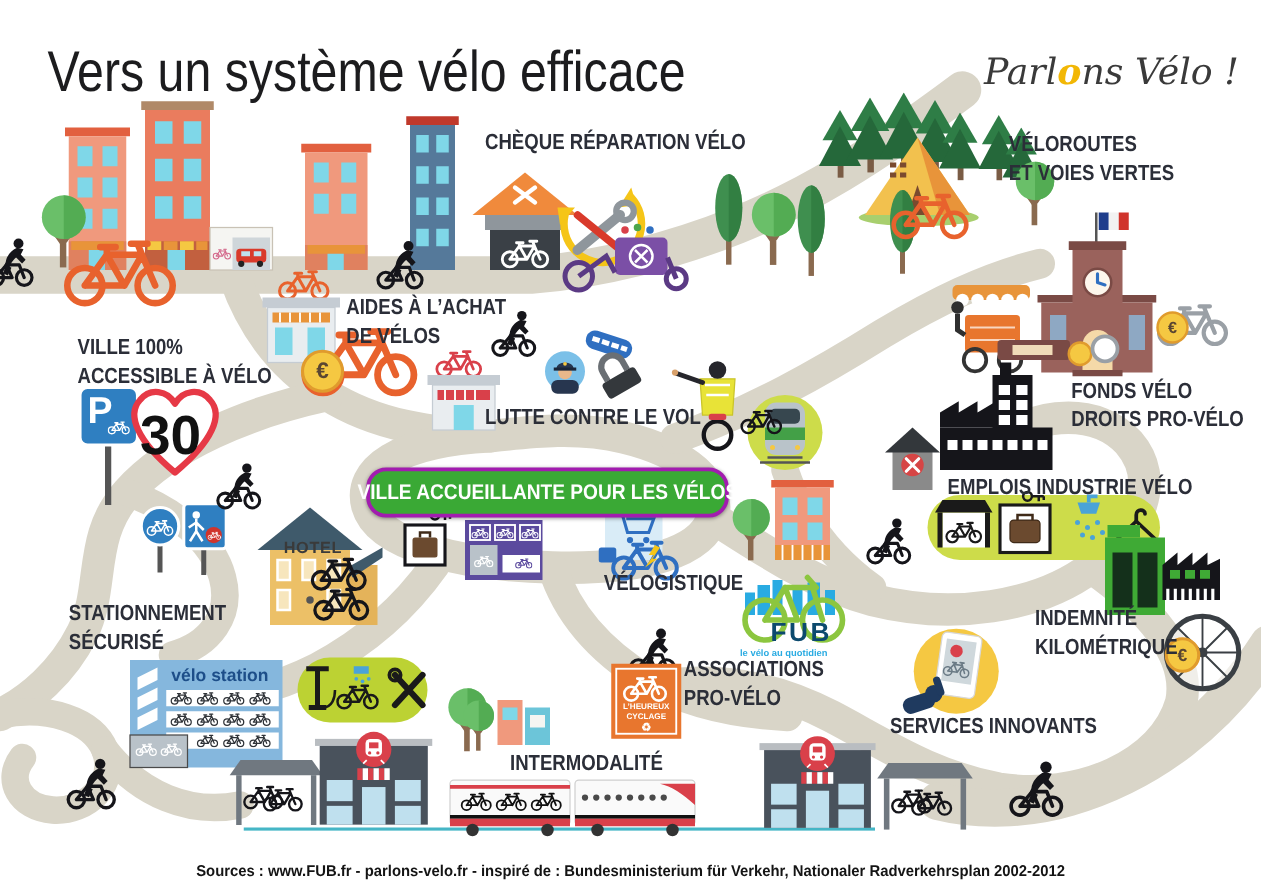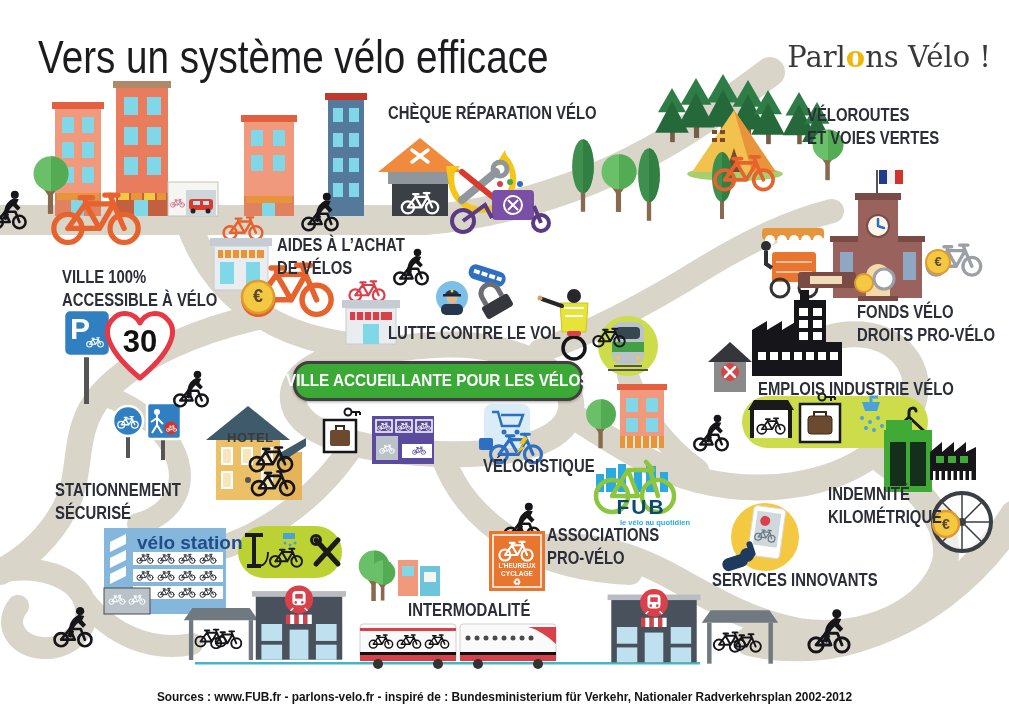--- a/index.html
+++ b/index.html
@@ -3,25 +3,25 @@
 <meta charset="utf-8">
 <style>
   html,body{margin:0;padding:0;background:#fff;}
   #canvas{position:relative;width:1009px;height:713px;background:#fff;overflow:hidden;
           font-family:"Liberation Sans",sans-serif;border-radius:17px;}
   .label{position:absolute;font-weight:700;font-size:17.5px;line-height:1.3;color:#2b2e38;
          transform:scaleX(.85);transform-origin:left top;white-space:nowrap;}
   .label span{display:block;}
   #title{position:absolute;left:38px;top:30px;font-size:46px;font-weight:500;color:#1c1c1e;
          transform:scaleX(.84);transform-origin:left top;white-space:nowrap;}
-  #logo{position:absolute;right:18px;top:40px;font-family:"DejaVu Serif",serif;
+  #logo{position:absolute;right:18px;top:40px;font-family:"DejaVu Serif",serif;font-style:italic;
         font-size:29px;color:#3a3a3a;white-space:nowrap;}
   #logo .yo{color:#f2b705;font-weight:700;}
-  #banner{position:absolute;left:293px;top:361px;width:284px;height:34px;background:#3aa935;
-          border:3px solid #404040;border-radius:16px;box-shadow:0 1px 3px rgba(0,0,0,.35);
+  #banner{position:absolute;left:293px;top:374px;width:284px;height:34px;background:#3aa935;
+          border:3px solid #a21caf;border-radius:16px;box-shadow:0 1px 3px rgba(0,0,0,.35);
           display:flex;align-items:center;justify-content:center;}
   #banner div{color:#fff;font-weight:700;font-size:17px;transform:scaleX(.9);white-space:nowrap;}
   .ov{position:absolute;font-weight:700;}
   #footer{position:absolute;left:0;right:0;top:690px;text-align:center;font-size:12.5px;
           font-weight:700;color:#141414;transform:scaleX(.95);}
   svg{position:absolute;left:0;top:0;}
 </style>
 </head>
 <body>
 
@@ -667,27 +667,27 @@
   <span>PRO-VÉLO</span>
 </div>
 <div class="label" style="left:828px;top:483px">
   <span>INDEMNITÉ</span>
   <span>KILOMÉTRIQUE</span>
 </div>
 <div class="label" style="left:712px;top:569px">SERVICES INNOVANTS</div>
 <div class="label" style="left:408px;top:599px">INTERMODALITÉ</div>
 
 <div class="ov" style="left:227px;top:430px;font-size:13px;color:#3a3a3a;letter-spacing:.5px">HOTEL</div>
-<div class="ov" style="left:137px;top:532px;font-size:19px;color:#1d4e89">vélo station</div>
-<div class="ov" style="left:112px;top:324px;width:56px;text-align:center;font-size:31px;color:#111">30</div>
+<div class="ov" style="left:137px;top:532px;font-size:14px;color:#1d4e89">vélo station</div>
+<div class="ov" style="left:112px;top:324px;width:56px;font-size:44px;color:#111">30</div>
 <div class="ov" style="left:70px;top:312px;font-size:30px;color:#fff">P</div>
 <div class="ov" style="left:246px;top:286px;width:24px;text-align:center;font-size:18px;color:#5a4632">€</div>
 <div class="ov" style="left:927px;top:254px;width:22px;text-align:center;font-size:13px;color:#5a4632">€</div>
 <div class="ov" style="left:935px;top:516px;width:22px;text-align:center;font-size:14px;color:#5a4632">€</div>
 <div class="ov" style="left:616px;top:495px;width:50px;text-align:center;font-size:21px;color:#0c4a6e;letter-spacing:2px">FUB</div>
-<div class="ov" style="left:592px;top:518px;width:98px;text-align:right;font-size:7.5px;color:#29abe2">le vélo au quotidien</div>
+<div class="ov" style="left:592px;top:518px;width:98px;text-align:left;font-size:7.5px;color:#29abe2">le vélo au quotidien</div>
 <div class="ov" style="left:492px;top:562px;width:50px;text-align:center;font-size:6.5px;color:#fff">L’HEUREUX</div>
 <div class="ov" style="left:492px;top:570px;width:50px;text-align:center;font-size:6.5px;color:#fff">CYCLAGE</div>
 <div class="ov" style="left:492px;top:577px;width:50px;text-align:center;font-size:9px;color:#fff">♻</div>
 
 <div id="footer">Sources : www.FUB.fr - parlons-velo.fr - inspiré de : Bundesministerium für Verkehr, Nationaler Radverkehrsplan 2002-2012</div>
 
 </div>
 
 </body></html>

